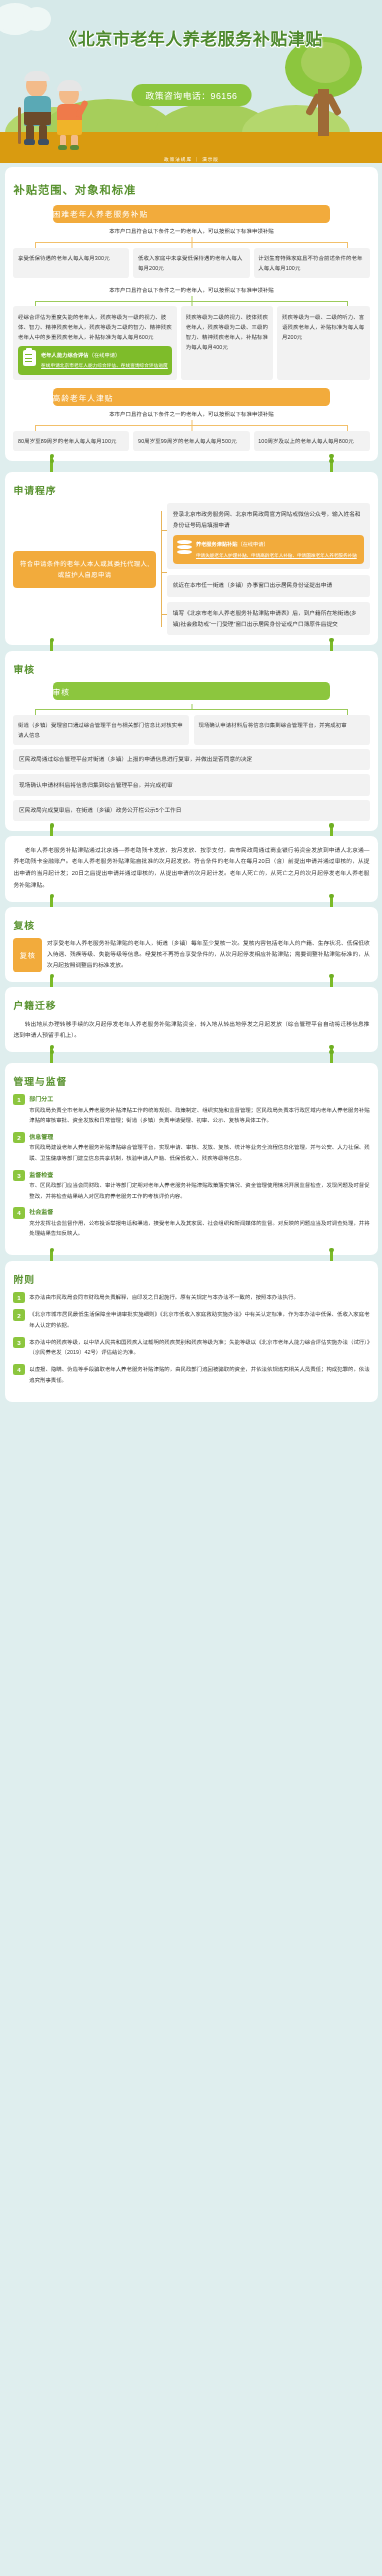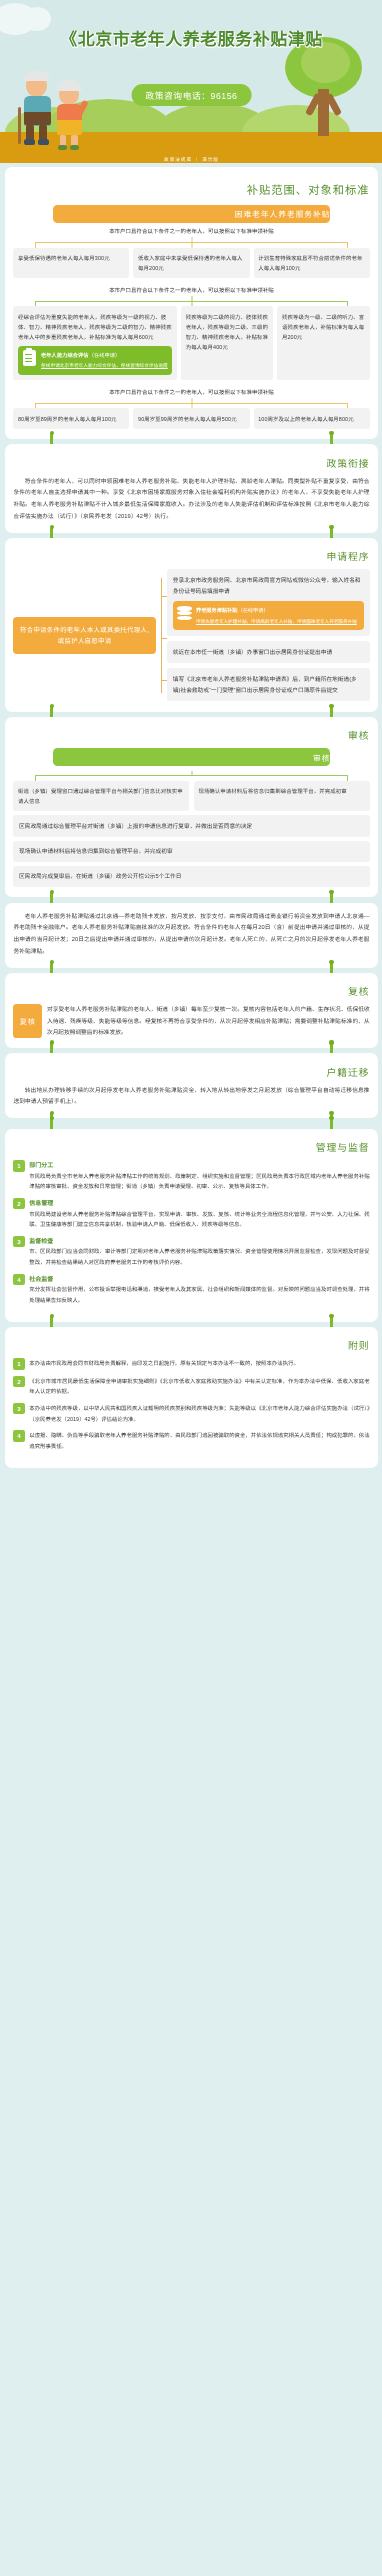--- a/index.html
+++ b/index.html
@@ -102,35 +102,35 @@
   }
   .connector.right { left: auto; right: 50px; }
   .connector::before, .connector::after {
     content: ""; position: absolute; left: -0.5px; width: 4.1px; height: 4.1px;
     border-radius: 50%; background: #6faf22;
   }
   .connector::before { top: -1.5px; }
   .connector::after { bottom: -1.5px; }
 
   .sec-title {
-    text-align: right;
+    text-align: left;
     font-family: "Liberation Serif","DejaVu Serif",serif;
-    font-weight: normal;
+    font-weight: bold;
     font-size: 9.8px;
     color: #5a9331;
     letter-spacing: 1px;
     margin: 3.1px 0 6.2px;
   }
   .sec-title.big { font-size: 11.3px; margin-top: 5.2px; margin-bottom: 8.2px; }
 
   .pill {
     display: block;
     margin: 0 auto 4.1px;
     width: 78%;
-    text-align: right;
+    text-align: left;
     color: #fff;
     font-size: 7.7px;
     letter-spacing: 1px;
     padding: 3.6px 0;
     border-radius: 4.6px;
   }
   .pill.orange { background: #f2ab3c; }
   .pill.green { background: #8cc63e; }
 
   .sub-note {
@@ -351,20 +351,21 @@
               <div class="action-links">在线申请北京市老年人能力综合评估、在线查询综合评估进度</div>
             </div>
           </div>
         </div>
         <div class="col narrow">残疾等级为二级的视力、肢体残疾老年人，残疾等级为二级、三级的智力、精神残疾老年人，补贴标准为每人每月400元</div>
         <div class="col narrow">残疾等级为一级、二级的听力、言语残疾老年人，补贴标准为每人每月200元</div>
       </div>
     </div>
 
     <div style="margin-top:8.2px;">
+      <div class="pill orange">高龄老年人津贴</div>
       <div class="sub-note">本市户口且符合以下条件之一的老年人，可以按照以下标准申领补贴</div>
       <div class="bracket">
         <span class="vstem"></span>
           <span class="hbar"></span>
         <span class="drop l"></span>
           <span class="drop c"></span>
           <span class="drop r"></span>
       </div>
       <div class="cols3">
         <div class="col">80周岁至89周岁的老年人每人每月100元</div>
@@ -372,24 +373,20 @@
         <div class="col">100周岁及以上的老年人每人每月800元</div>
       </div>
     </div>
   </div>
 
   <div class="gap">
     <span class="connector" style="top:-6.2px;height:17.5px;"></span>
     <span class="connector right" style="top:-6.2px;height:17.5px;"></span>
   </div>
 
-  <div class="card">
-    <div class="sec-title">政策衔接</div>
-    <div class="para">符合条件的老年人，可以同时申领困难老年人养老服务补贴、失能老年人护理补贴、高龄老年人津贴。同类型补贴不重复享受，由符合条件的老年人自主选择申请其中一种。享受《北京市困境家庭服务对象入住社会福利机构补贴实施办法》的老年人，不享受失能老年人护理补贴。老年人养老服务补贴津贴不计入城乡最低生活保障家庭收入。办法涉及的老年人失能评估机制和评估标准按照《北京市老年人能力综合评估实施办法（试行）》（京民养老发〔2019〕42号）执行。</div>
-  </div>
 
   <div class="gap">
     <span class="connector" style="top:-6.2px;height:17.5px;"></span>
     <span class="connector right" style="top:-6.2px;height:17.5px;"></span>
   </div>
 
   <div class="card">
     <div class="sec-title">申请程序</div>
     <div class="flow">
       <div class="flow-left">

